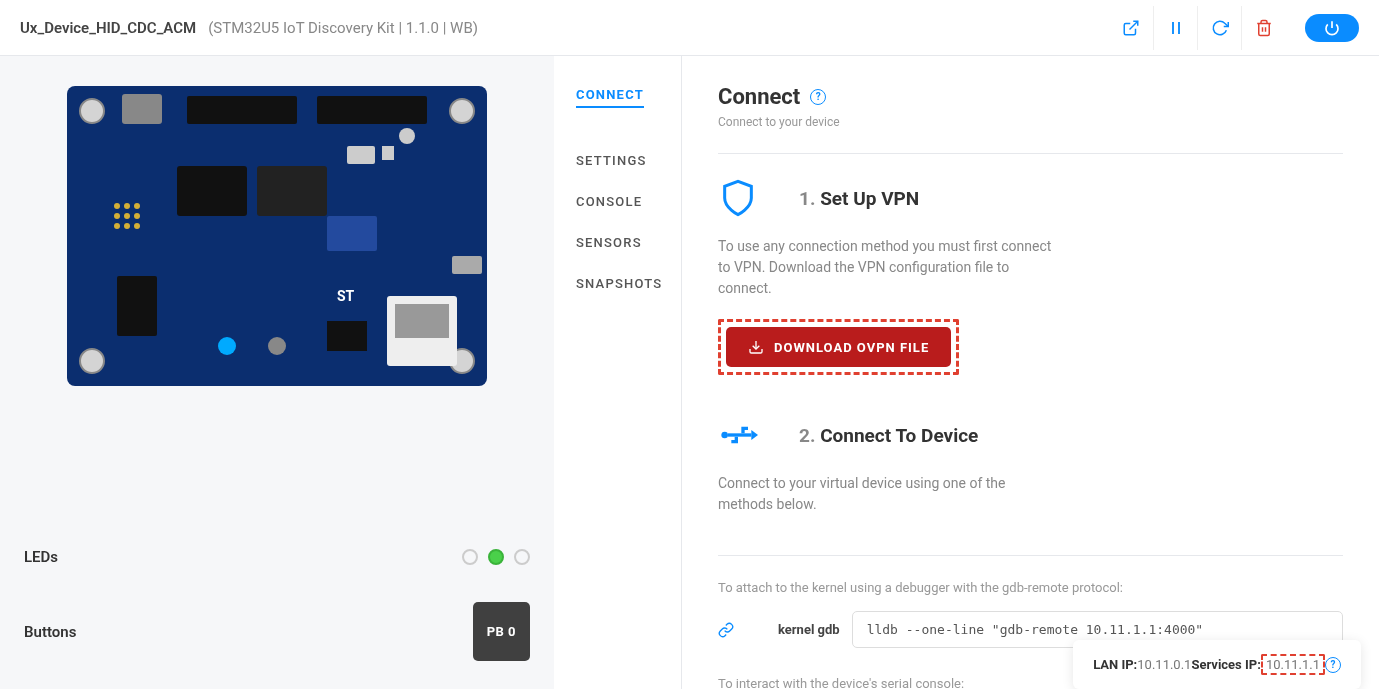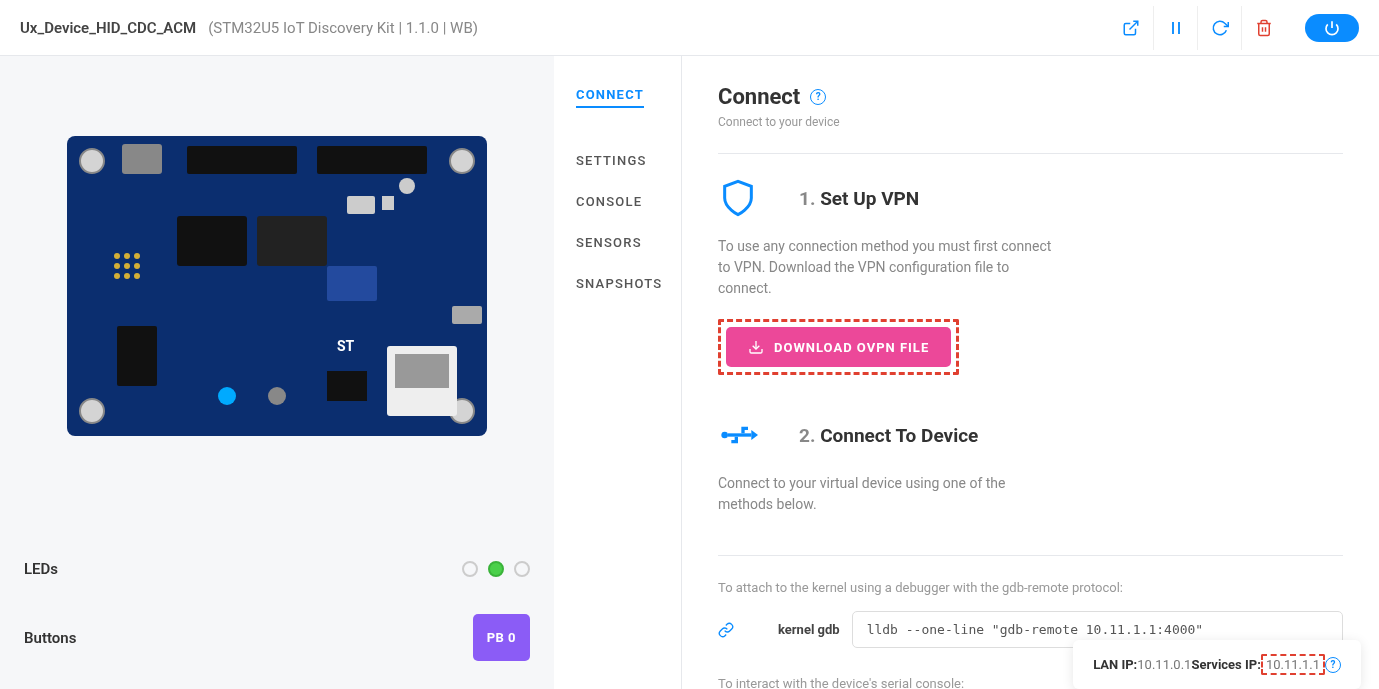--- a/index.html
+++ b/index.html
@@ -59,21 +59,20 @@
     .left-panel {
       width: 554px;
       background: #f6f7f9;
       padding: 20px;
       display: flex;
       flex-direction: column;
     }
     .board-img {
       flex: 0 0 auto;
       display: flex;
-      align-items: center;
       justify-content: center;
       height: 420px;
     }
     .board-svg { width: 440px; height: 320px; }
     .controls {
       margin-top: auto;
       padding: 0 4px;
     }
     .control-row {
       display: flex;
@@ -103,23 +102,23 @@
       box-shadow: 0 1px 3px rgba(0,0,0,0.2);
     }
     .led-group { display: flex; gap: 10px; }
     .led {
       width: 16px; height: 16px;
       border: 2px solid #ccc;
       border-radius: 50%;
     }
     .led.on { background: #4ad04a; border-color: #3ab33a; }
     .pb-btn {
-      background: #8b5cf6;
+      background: #404040;
       color: #fff;
-      padding: 16px 14px;
+      padding: 22px 14px;
       border-radius: 5px;
       font-size: 13px;
       font-weight: 700;
       letter-spacing: 0.5px;
     }
     .sidebar {
       width: 128px;
       border-right: 1px solid #e6e8ec;
       padding: 28px 22px;
     }
@@ -175,21 +174,21 @@
     .step-title { font-size: 19px; font-weight: 700; color: #333; }
     .step-title .num { color: #888; }
     .step-desc { color: #888; font-size: 14px; line-height: 1.5; max-width: 340px; margin-bottom: 20px; }
     .highlight-box {
       border: 3px dashed #e04030;
       padding: 5px;
       display: inline-block;
       border-radius: 2px;
     }
     .dl-btn {
-      background: #ec4899;
+      background: #b91c1c;
       color: #fff;
       padding: 12px 22px;
       border-radius: 5px;
       font-size: 13px;
       font-weight: 700;
       letter-spacing: 1px;
       display: inline-flex;
       align-items: center;
       gap: 10px;
       cursor: pointer;

